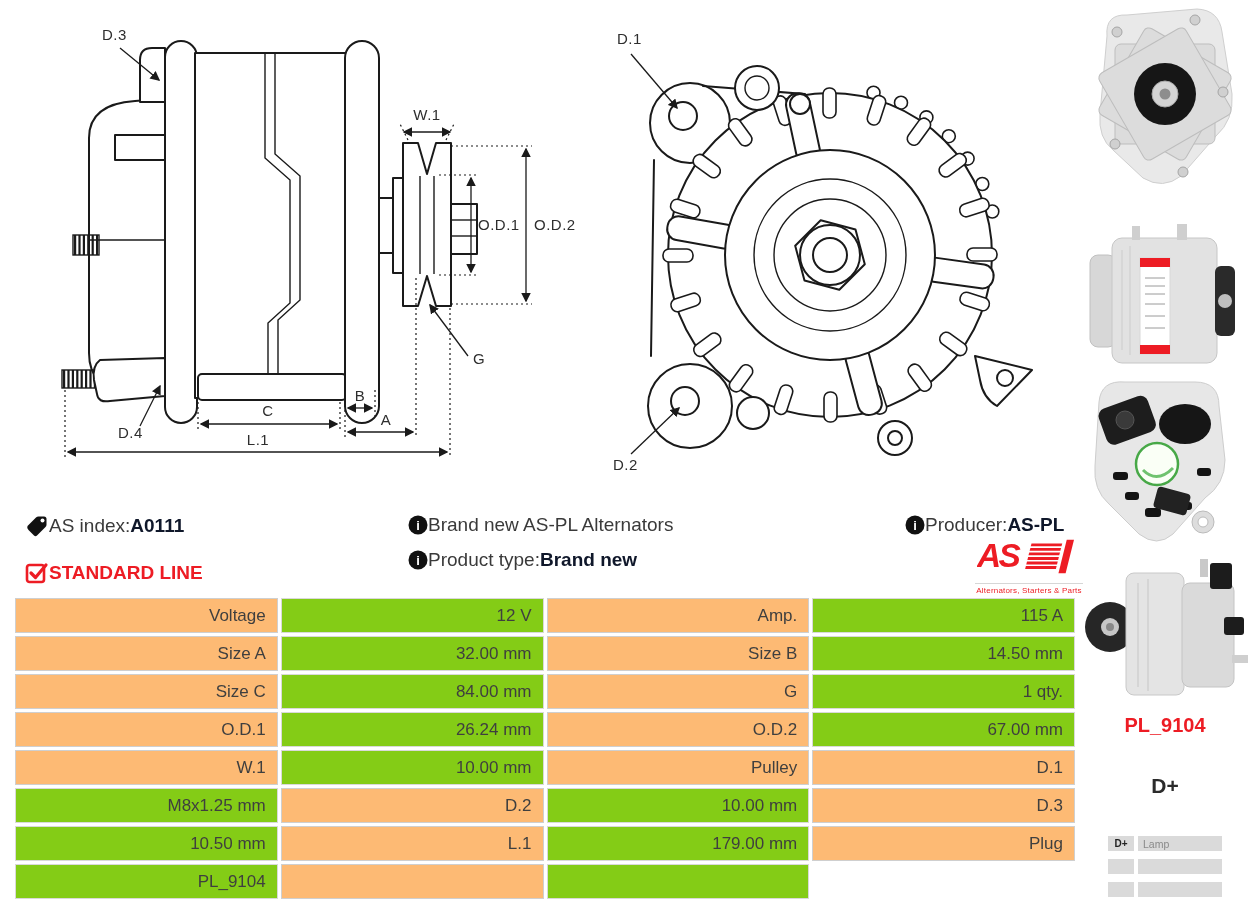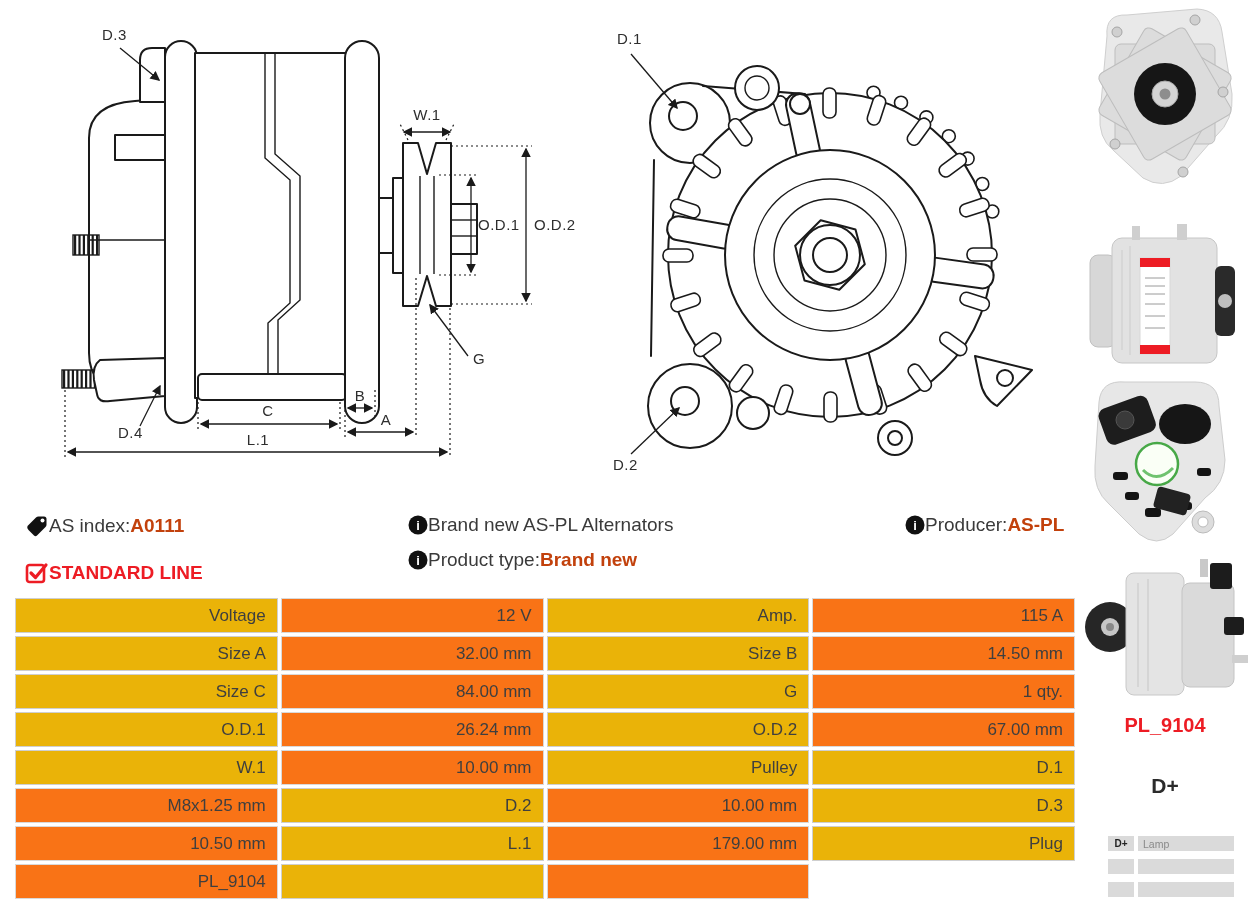--- a/index.html
+++ b/index.html
@@ -13,46 +13,46 @@
   .dot{fill:none;stroke:#1a1a1a;stroke-width:1.2;stroke-dasharray:2 3;}
   .dim{stroke:#1a1a1a;stroke-width:1.3;fill:none;}
   .dlab{font-size:15px;fill:#2e2e2e;letter-spacing:.5px;}
   .slot{fill:#fff;stroke:#1a1a1a;stroke-width:1.6;}
   .bump{fill:#fff;stroke:#1a1a1a;stroke-width:1.6;}
 
   .abs{position:absolute;}
 
   
   .info-item{position:absolute;display:flex;align-items:center;font-size:19px;color:#3a3a3a;white-space:nowrap;}
-  .info-item b{color:#c2410c;}
+  .info-item b{color:#0f172a;}
   .red-bold{color:#ed1c24;font-weight:bold;}
 
   
   .logo-wrap{position:absolute;left:975px;top:536px;width:108px;text-align:center;}
   .logo-tagline{font-size:8px;color:#ed1c24;margin-top:1px;letter-spacing:.2px;border-top:1px solid #d6d6d6;padding-top:2px;}
 
   
   .spec-grid{position:absolute;left:15px;top:598px;width:1060px;
              display:grid;grid-template-columns:1fr 1fr 1fr 1fr;gap:3px;grid-auto-rows:35px;}
   .cl,.cv{display:flex;align-items:center;justify-content:flex-end;
           padding-right:11px;font-size:17px;color:#3f3f3f;box-sizing:border-box;}
-  .cl{background:#eab308;border:1px solid #cfcfcf;}
-  .cv{background:#f97316;border:1px solid #d9d9d9;}
+  .cl{background:#fdba74;border:1px solid #cfcfcf;}
+  .cv{background:#84cc16;border:1px solid #d9d9d9;}
 
   
   .plug-code{position:absolute;left:1080px;top:714px;width:170px;text-align:center;
              font-size:20px;font-weight:bold;color:#ed1c24;}
   .terminal{position:absolute;left:1080px;top:774px;width:170px;text-align:center;
             font-size:21px;font-weight:bold;color:#2b2b2b;}
 
   .pin-table{position:absolute;left:1108px;top:836px;}
   .pin-row{display:flex;gap:4px;margin-bottom:8px;}
   .pin-cell{height:15px;background:#dadada;display:flex;align-items:center;box-sizing:border-box;}
   .pin-key{width:26px;justify-content:center;font-size:10px;font-weight:bold;color:#222;}
-  .pin-val{width:96px;font-size:10.5px;color:#8a8a8a;padding-left:5px;}
+  .pin-val{width:84px;font-size:10.5px;color:#8a8a8a;padding-left:5px;}
 </style>
 </head>
 <body>
 
 <div class="page">
 
   <svg class="abs" style="left:40px;top:8px;" width="535" height="482" viewBox="0 0 535 482">
     <defs>
       <marker id="ah" viewBox="0 0 10 10" refX="8.5" refY="5" markerWidth="7.5" markerHeight="7.5" orient="auto-start-reverse">
           <path d="M0 0 L10 5 L0 10 Z" fill="#1a1a1a"></path>
@@ -365,20 +365,35 @@
 
   <div class="info-item" style="left:408px;top:549px;">
     <svg width="20" height="20" viewBox="0 0 20 20">
       <circle cx="10" cy="10" r="9.5" fill="#111"></circle>
       <text x="10" y="14.5" text-anchor="middle" font-size="13" font-weight="bold" fill="#fff" font-family="DejaVu Serif, serif">i</text>
     </svg>
     <span>Product type:</span>
     <b>Brand new</b>
   </div>
 
+  <div class="logo-wrap">
+    <svg width="104" height="42" viewBox="0 0 115 44">
+      <text x="0" y="33" font-size="37" font-weight="bold" font-style="italic" fill="#ed1c24" letter-spacing="-3">AS</text>
+      <g fill="#ed1c24" transform="skewX(-14)">
+        <rect x="62" y="7" width="34" height="3.2"></rect>
+          <rect x="62" y="12" width="34" height="3.2"></rect>
+        <rect x="62" y="17" width="34" height="3.2"></rect>
+          <rect x="62" y="22" width="34" height="3.2"></rect>
+        <rect x="62" y="27" width="34" height="3.2"></rect>
+          <rect x="62" y="32" width="34" height="3.2"></rect>
+        <rect x="100" y="3" width="8" height="37"></rect>
+      </g>
+    </svg>
+    <div class="logo-tagline">Alternators, Starters &amp; Parts</div>
+  </div>
 
   <div class="spec-grid">
     <div class="cl">Voltage</div>
     <div class="cv">12 V</div>
     <div class="cl">Amp.</div>
     <div class="cv">115 A</div>
 
     <div class="cl">Size A</div>
     <div class="cv">32.00 mm</div>
     <div class="cl">Size B</div>

